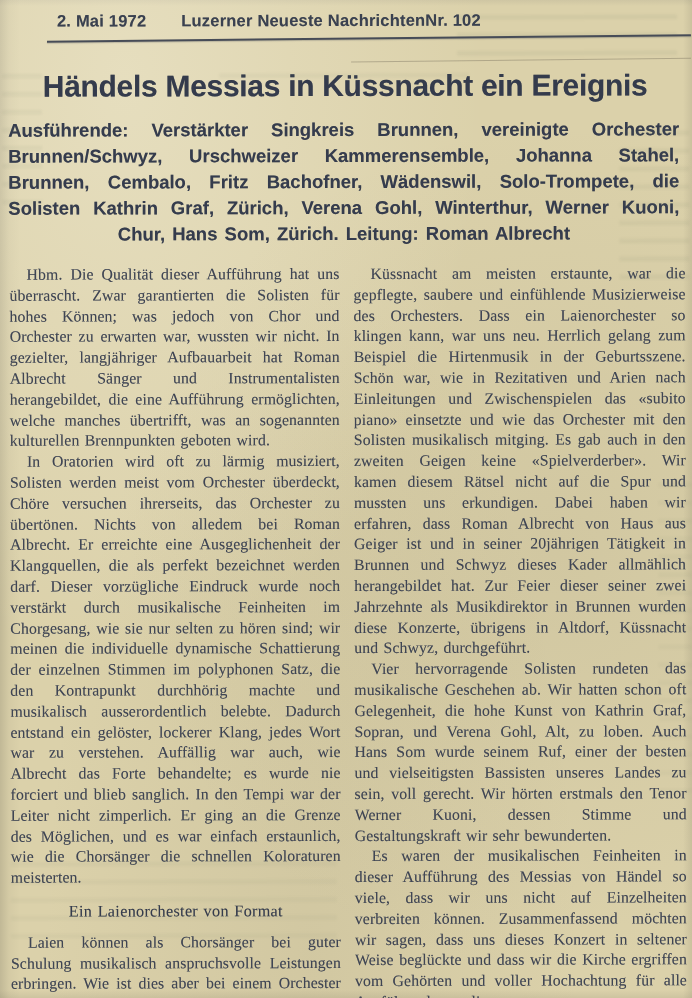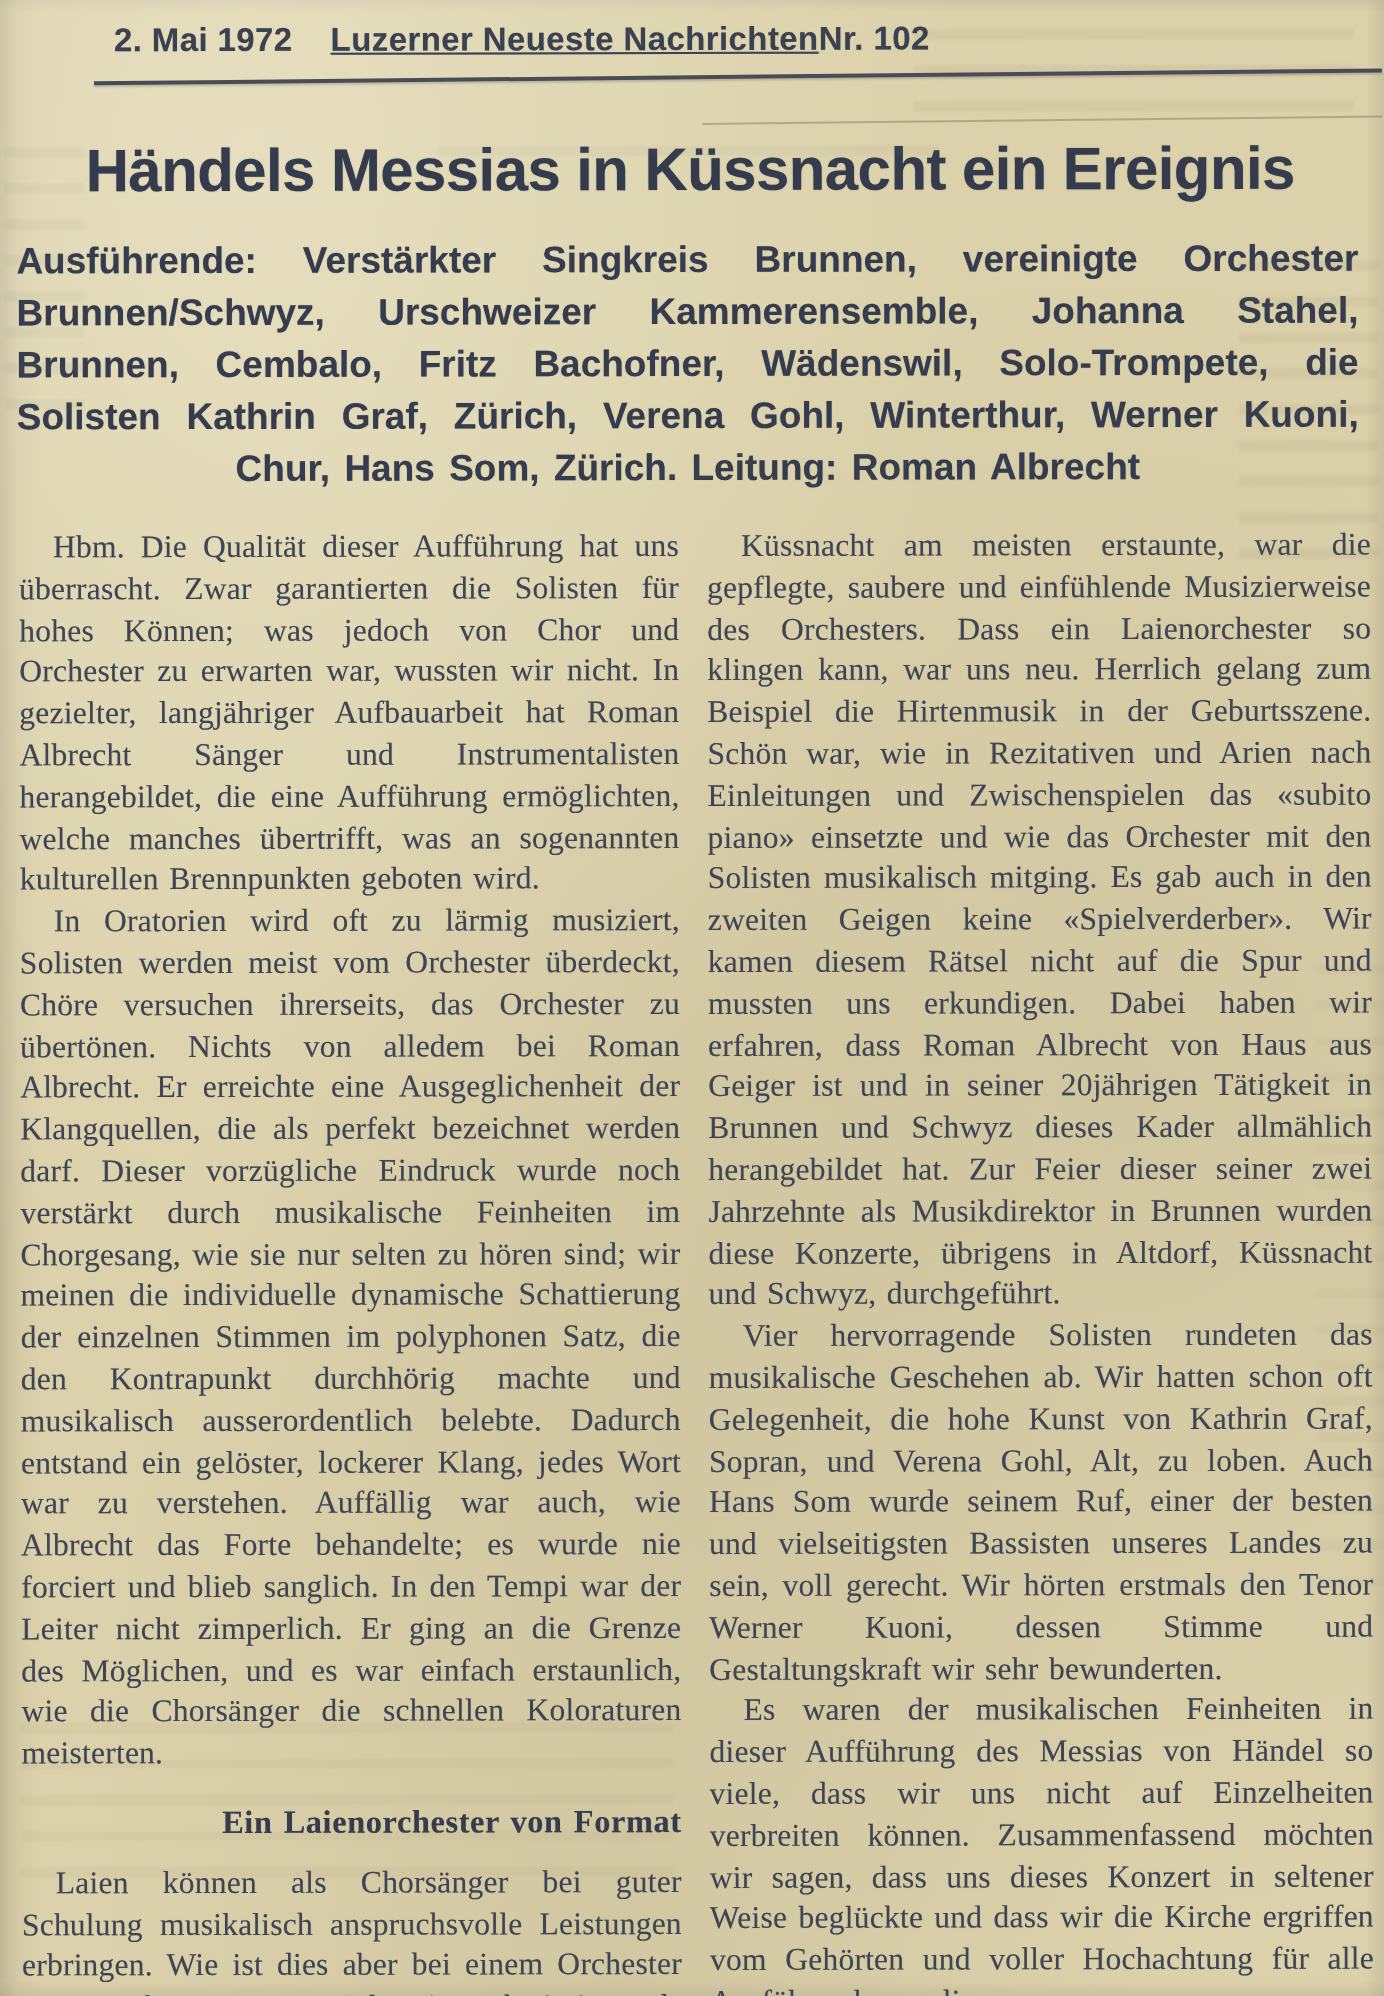--- a/index.html
+++ b/index.html
@@ -38,21 +38,21 @@
     position:relative;
     padding:11px 0 0 58px;
     font-family:"Liberation Sans", sans-serif;
     font-weight:bold;
     font-size:16.5px;
     letter-spacing:.2px;
     color:#3a4150;
     text-shadow:0 0 .5px rgba(58,65,80,.35);
     white-space:nowrap;
   }
-  .masthead .sep1{margin-left:19px;text-decoration:underline;}
+  .masthead .sep1{margin-left:35px;}
   .masthead .sep2{}
   .rule{
     height:2px;background:#474c57;
     margin:10px 0 0 48px;
     transform:rotate(-0.45deg);
     transform-origin:left center;
     box-shadow:0 1px 1px rgba(71,76,87,.25);
   }
   .crease{
     position:absolute;top:60px;right:0;width:340px;height:1px;
@@ -93,22 +93,22 @@
     letter-spacing:.1px;
     word-spacing:1.2px;
     color:#3f4554;
     text-shadow:0 0 .4px rgba(63,69,84,.35);
   }
   .col.left{width:330px;}
   .col.right{width:332px;}
   .col p{margin:0;text-indent:17px;}
   h2.subhead{
     font-size:16.2px;
-    font-weight:bold;
-    text-align:right;
+    font-weight:normal;
+    text-align:center;
     margin:13px 0 10px 0;
     color:#353c4d;
     letter-spacing:.3px;
   }
 </style>
 </head>
 <body>
 
 <div class="page">
   <div class="inner">

